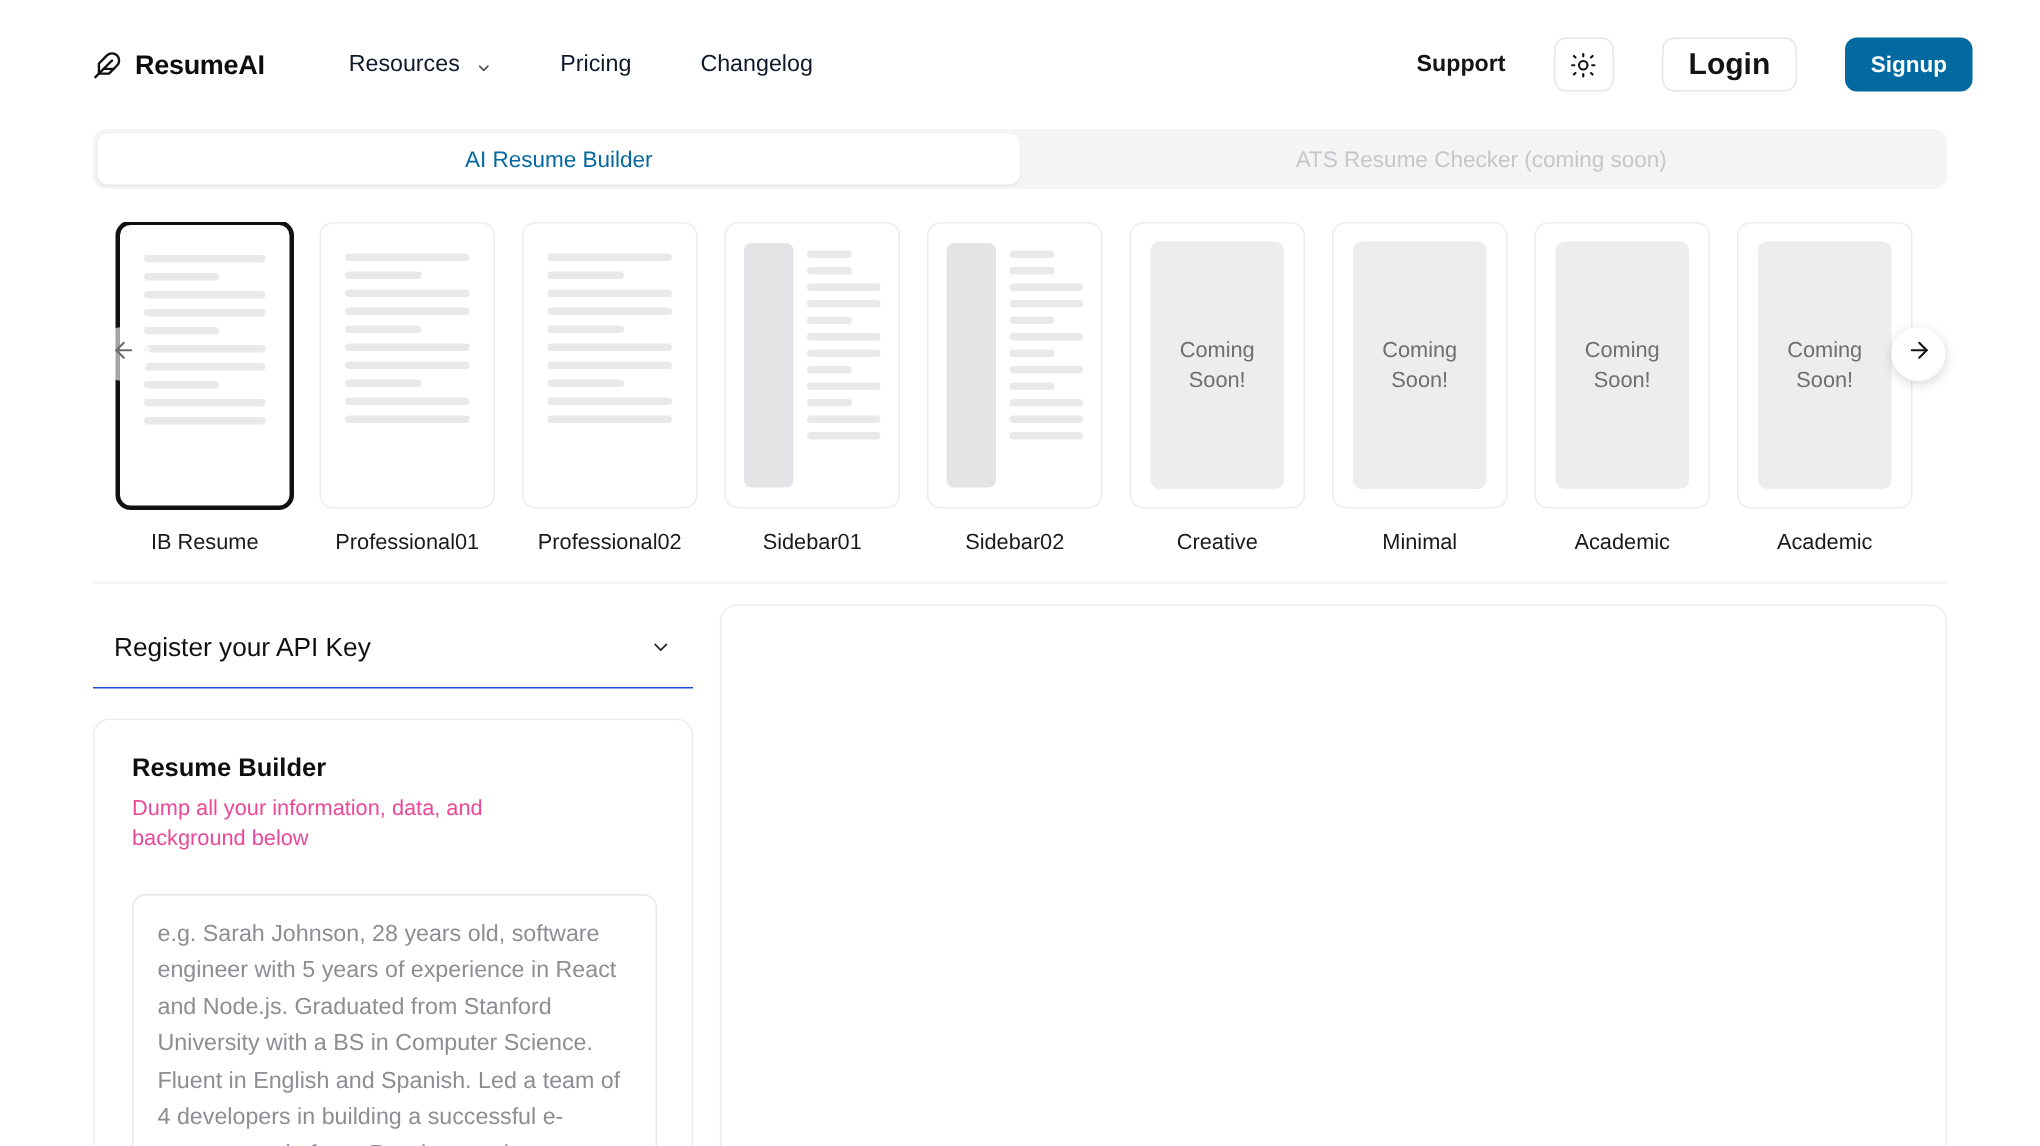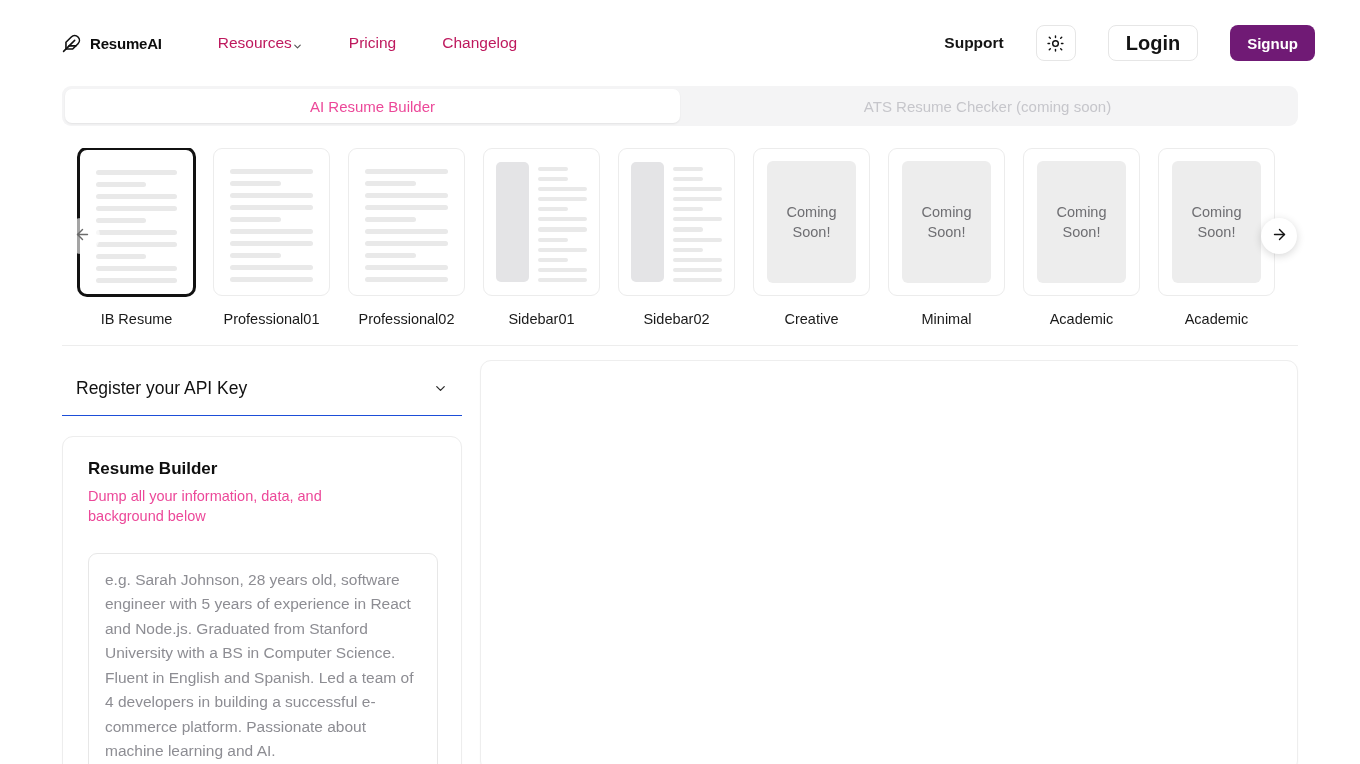--- a/index.html
+++ b/index.html
@@ -23,36 +23,36 @@
     background: #ffffff;
   }
   .brand {
     display: flex;
     align-items: center;
     gap: 9px;
     margin-right: 56px;
   }
   .brand-icon { width: 19px; height: 19px; display: block; color: #111; }
   .brand-name {
-    font-size: 15px;
+    font-size: 18px;
     font-weight: bold;
     letter-spacing: -0.2px;
     color: #0d0d0d;
   }
   .nav {
     display: flex;
     align-items: center;
     gap: 46px;
   }
   .nav-item {
     font-size: 15.5px;
-    color: #be185d;
-    display: flex;
-    align-items: center;
-    gap: 0;
+    color: #0f172a;
+    display: flex;
+    align-items: center;
+    gap: 10px;
     cursor: pointer;
     white-space: nowrap;
   }
   .chev {
     width: 11px; height: 11px;
     display: inline-block;
     color: #555;
   }
   .header-right {
     margin-left: auto;
@@ -89,21 +89,21 @@
     display: flex;
     align-items: center;
     cursor: pointer;
     font-family: inherit;
   }
   .btn-signup {
     height: 36px;
     padding: 0 17px;
     border: none;
     border-radius: 8px;
-    background: #701a75;
+    background: #0369a1;
     font-size: 15px;
     font-weight: bold;
     color: #ffffff;
     display: flex;
     align-items: center;
     cursor: pointer;
     font-family: inherit;
   }
 
   
@@ -122,21 +122,21 @@
     align-items: center;
     justify-content: center;
     font-size: 15px;
     border-radius: 7px;
     cursor: pointer;
     color: #c6c6cb;
     white-space: nowrap;
   }
   .tab.active {
     background: #ffffff;
-    color: #ec4899;
+    color: #0369a1;
     box-shadow: 0 1px 2px rgba(0,0,0,0.07);
   }
 
   
   .carousel-section {
     margin: 0 62px;
     border-bottom: 1px solid #ededed;
     padding: 22px 0 18px 0;
     position: relative;
   }
@@ -147,21 +147,21 @@
     padding-left: 16px;
   }
   .tpl {
     flex: 0 0 117px;
     display: flex;
     flex-direction: column;
     align-items: center;
   }
   .tpl-card {
     width: 117px;
-    height: 148px;
+    height: 191px;
     border-radius: 9px;
     border: 1px solid #ececec;
     background: #ffffff;
     position: relative;
     overflow: hidden;
     cursor: pointer;
   }
   .tpl-card.selected {
     border: 2px solid #111111;
     box-shadow: 0 0 0 1px #111111;

